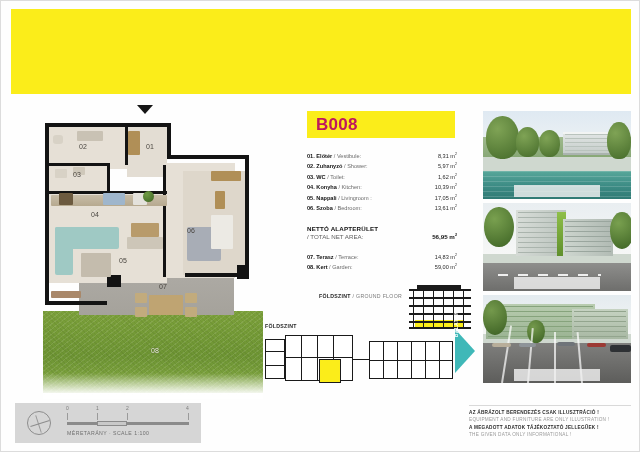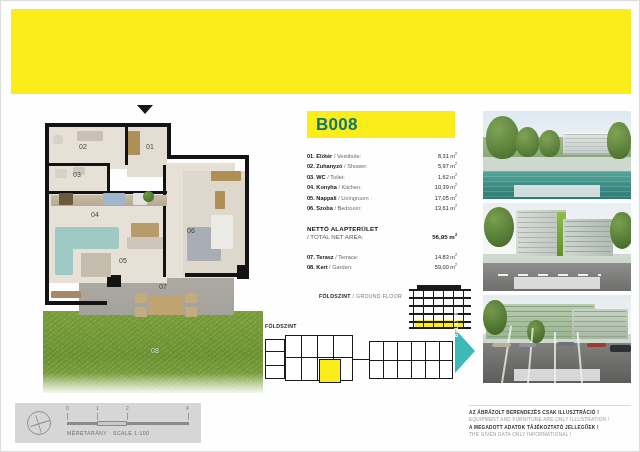--- a/index.html
+++ b/index.html
@@ -125,21 +125,21 @@
     left: 306px; top: 110px;
     width: 160px;
   }
   .unit-badge {
     width: 148px; height: 27px;
     background: #fbed1a;
     display: flex; align-items: center;
     padding-left: 9px;
   }
   .unit-badge span {
-    font-size: 17px; font-weight: bold; color: #0f766e;
+    font-size: 17px; font-weight: bold; color: #be185d;
     letter-spacing: .3px;
   }
 
   .rooms { margin-top: 12px; width: 150px; }
   .rrow {
     display: flex; justify-content: space-between; align-items: baseline;
     font-size: 5.6px; line-height: 8.6px; color: #2a2a2a;
   }
   .rrow .nm { white-space: nowrap; }
   .rrow .nm b { font-weight: bold; color: #111; }

